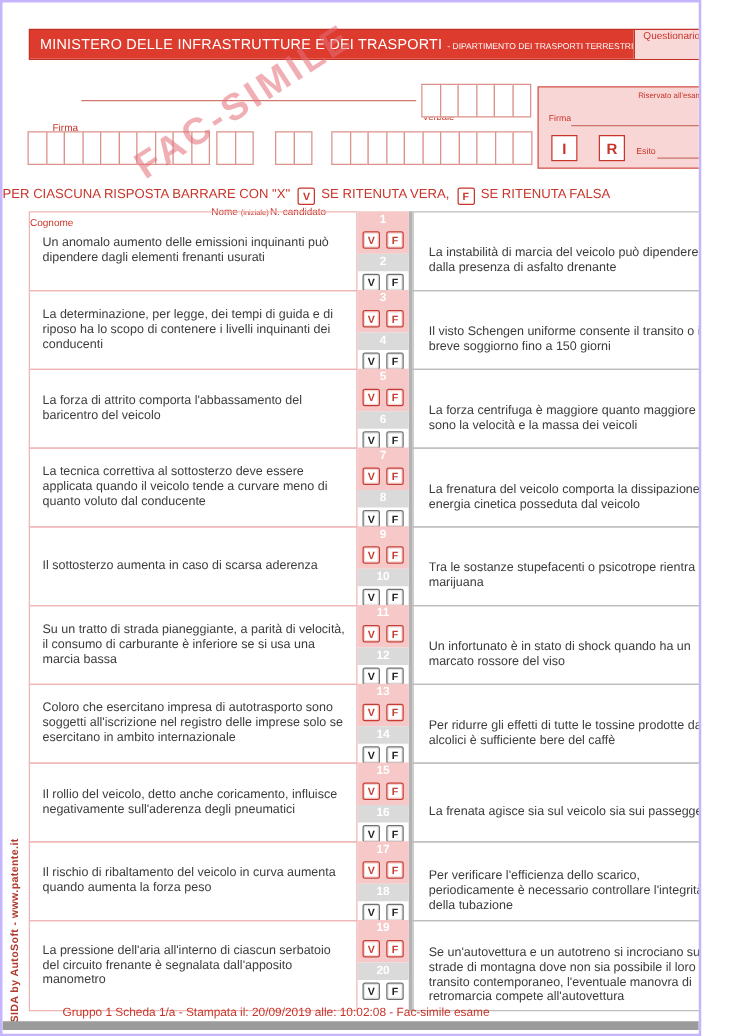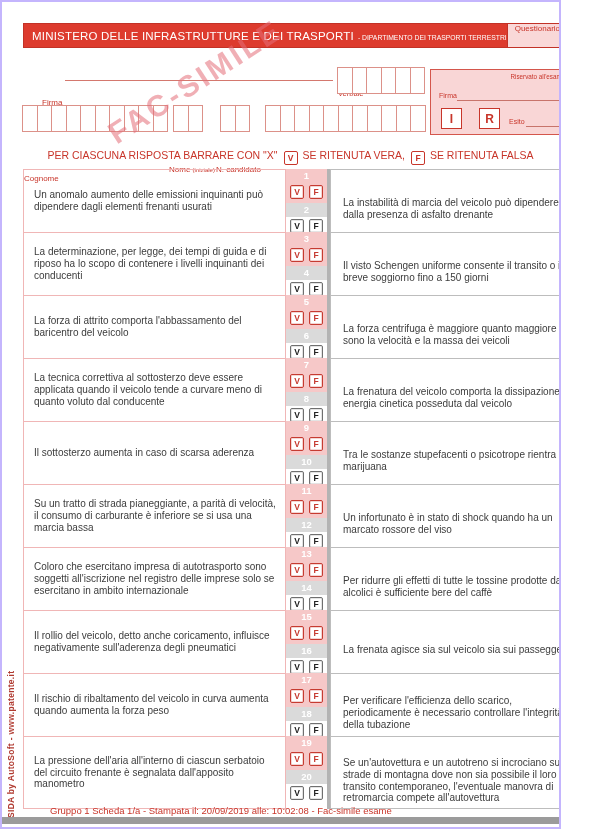--- a/index.html
+++ b/index.html
@@ -30,21 +30,21 @@
   .exam-firma-line{position:absolute;left:26px;top:22px;right:8px;border-bottom:1px solid #c8746b;height:8px;}
   .ir-box{position:absolute;top:38px;width:19px;height:19px;background:#fff;border:1px solid #c8352a;
           color:#c8352a;font-weight:bold;font-size:12px;display:flex;align-items:center;justify-content:center;}
   .exam-esito{position:absolute;left:78px;top:48px;font-size:7px;color:#c8352a;}
   .exam-esito-line{position:absolute;left:95px;top:48px;right:8px;border-bottom:1px solid #c8746b;height:8px;}
   
   .watermark{position:absolute;left:100px;top:120px;font-size:30px;font-weight:bold;
              color:rgba(228,110,120,0.55);transform:rotate(-33deg);transform-origin:0 0;
              letter-spacing:3px;pointer-events:none;}
   
-  .instruction{position:absolute;left:10px;top:147px;width:100%;text-align:center;
+  .instruction{position:absolute;left:0;top:147px;width:100%;text-align:left;
                font-size:10.5px;color:#c8352a;}
   .inst-box{display:inline-flex;width:12px;height:12px;border:1px solid #c8352a;border-radius:2px;
             align-items:center;justify-content:center;font-size:8.5px;font-weight:bold;
             vertical-align:-2px;margin:0 2px 0 6px;}
   
   .grid{position:absolute;left:21px;top:168px;width:559px;}
   .row{display:flex;min-height:63px;margin-top:-1px;}
   .q-left{width:263px;box-sizing:border-box;border:1px solid #f0b6b6;
           display:flex;align-items:center;padding:4px 8px 4px 10px;}
   .q-right{flex:1;box-sizing:border-box;border:1px solid #bdbdbd;

